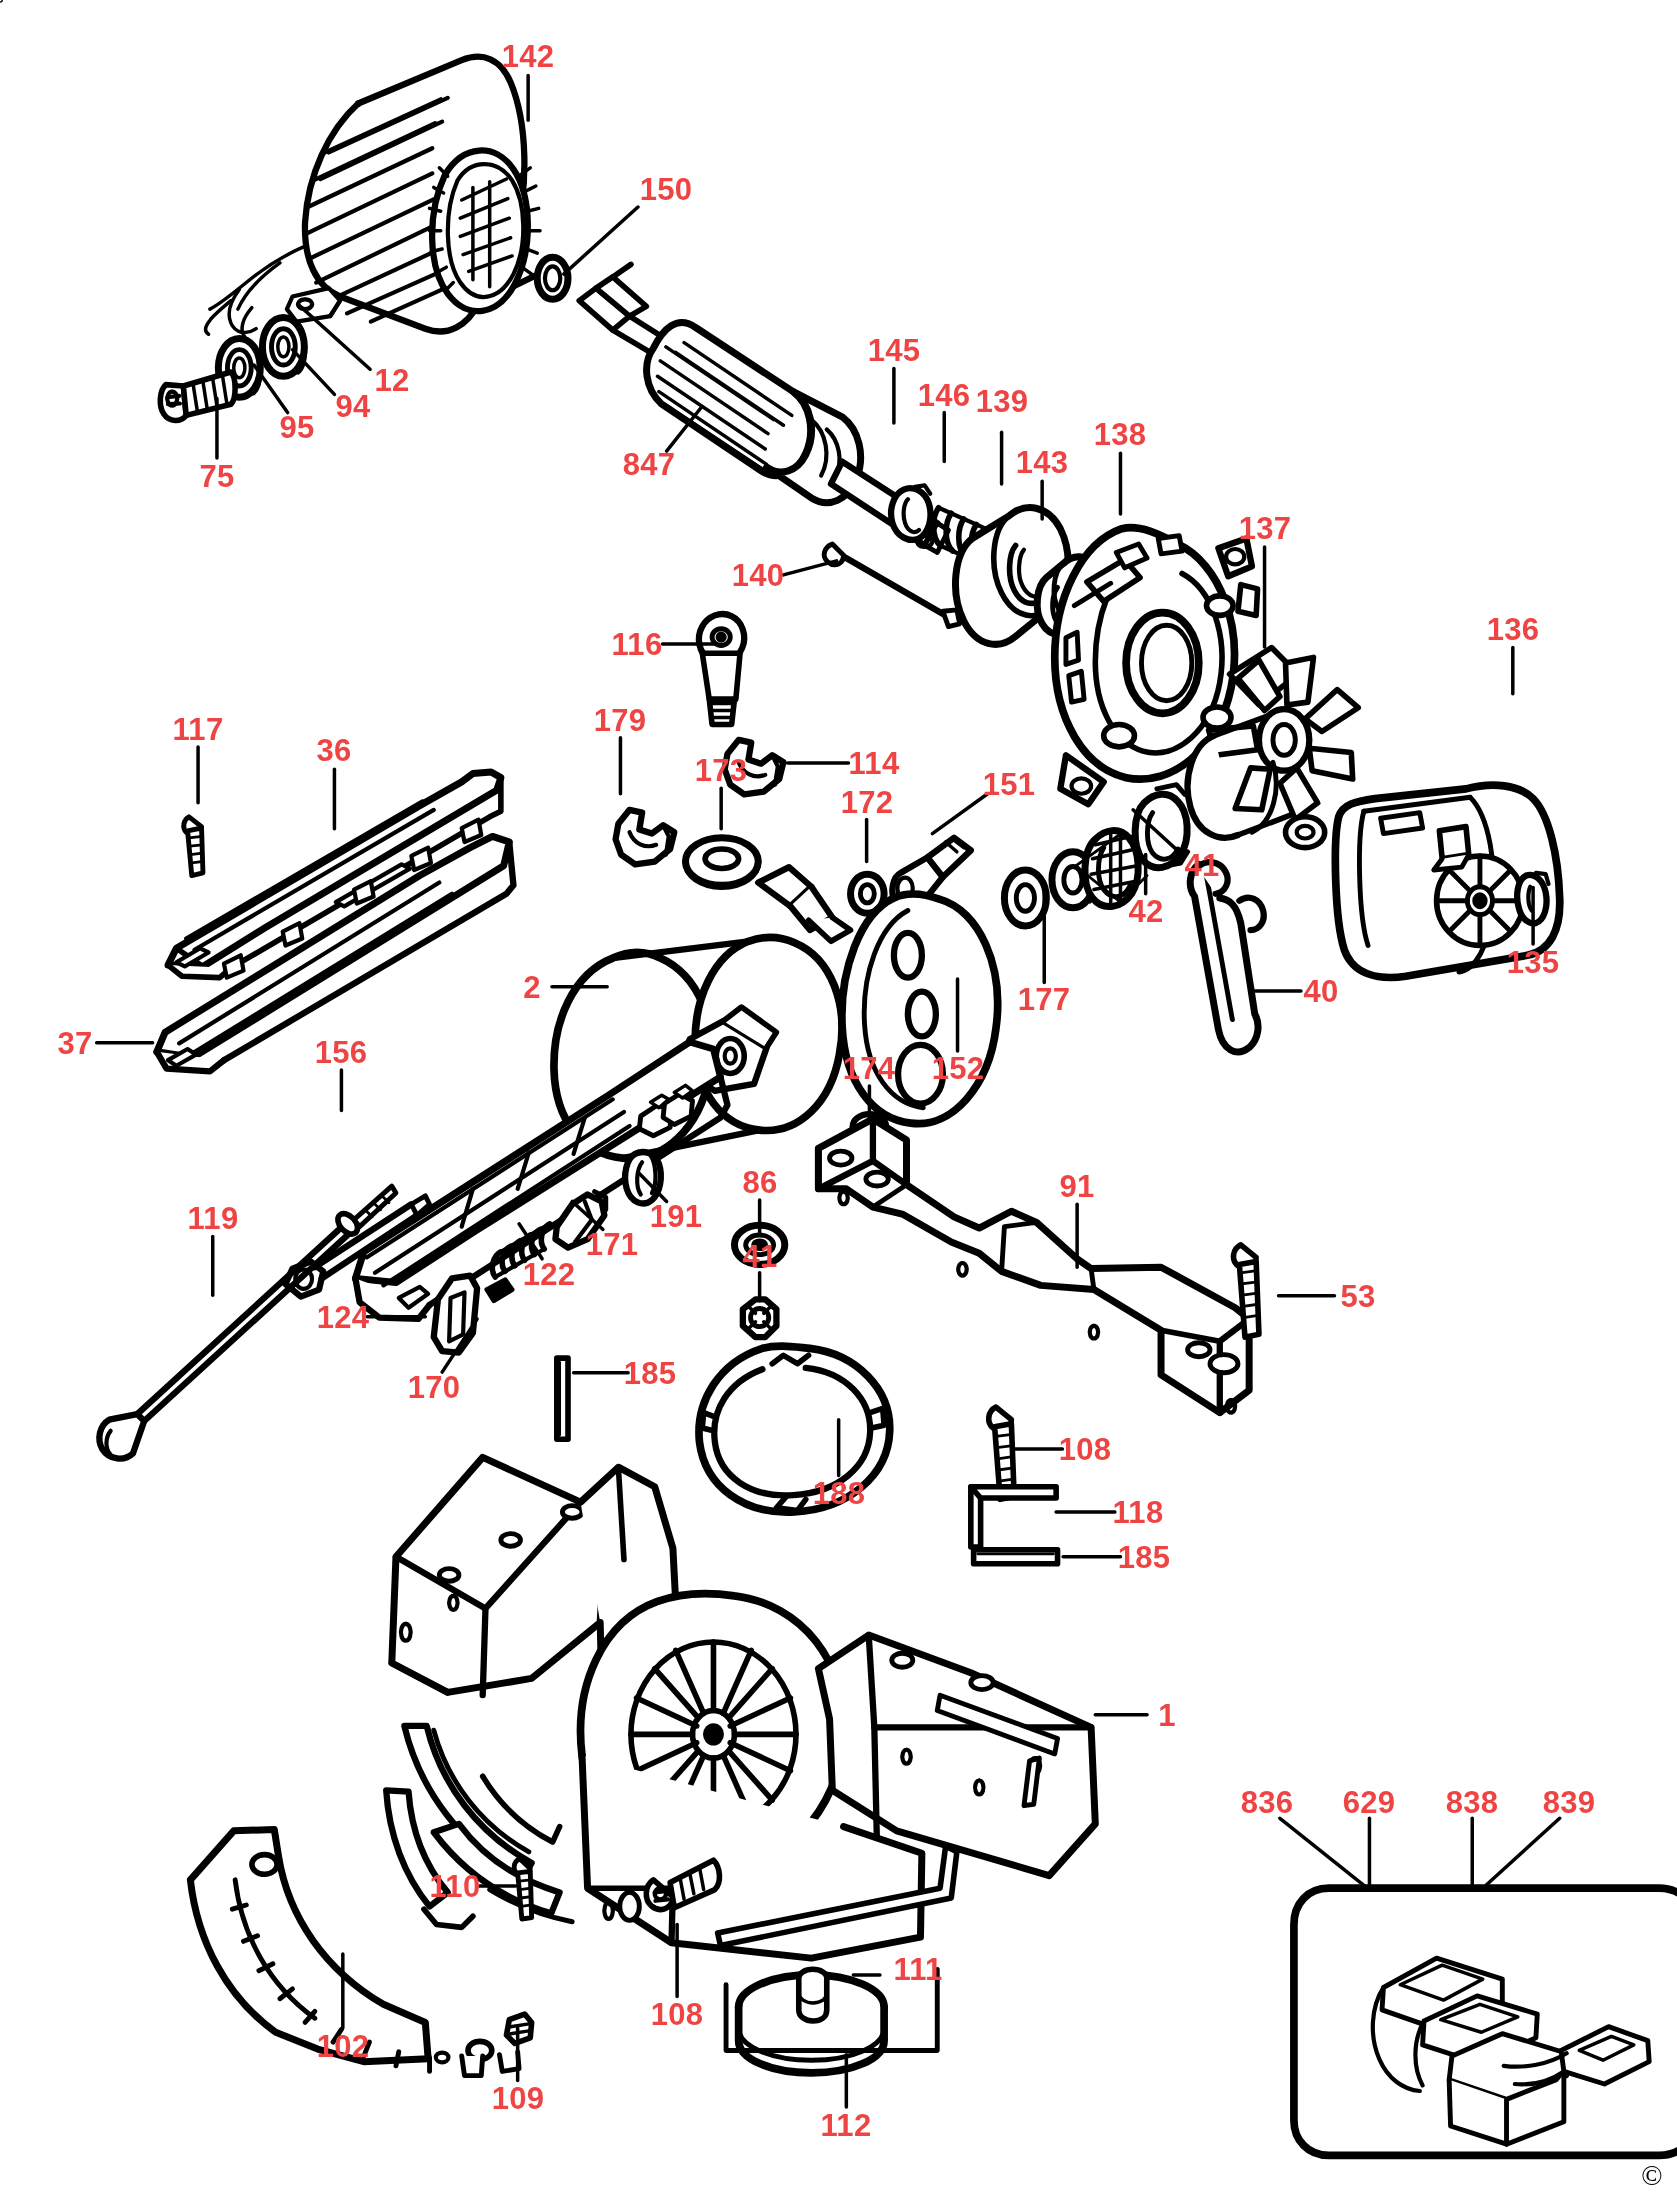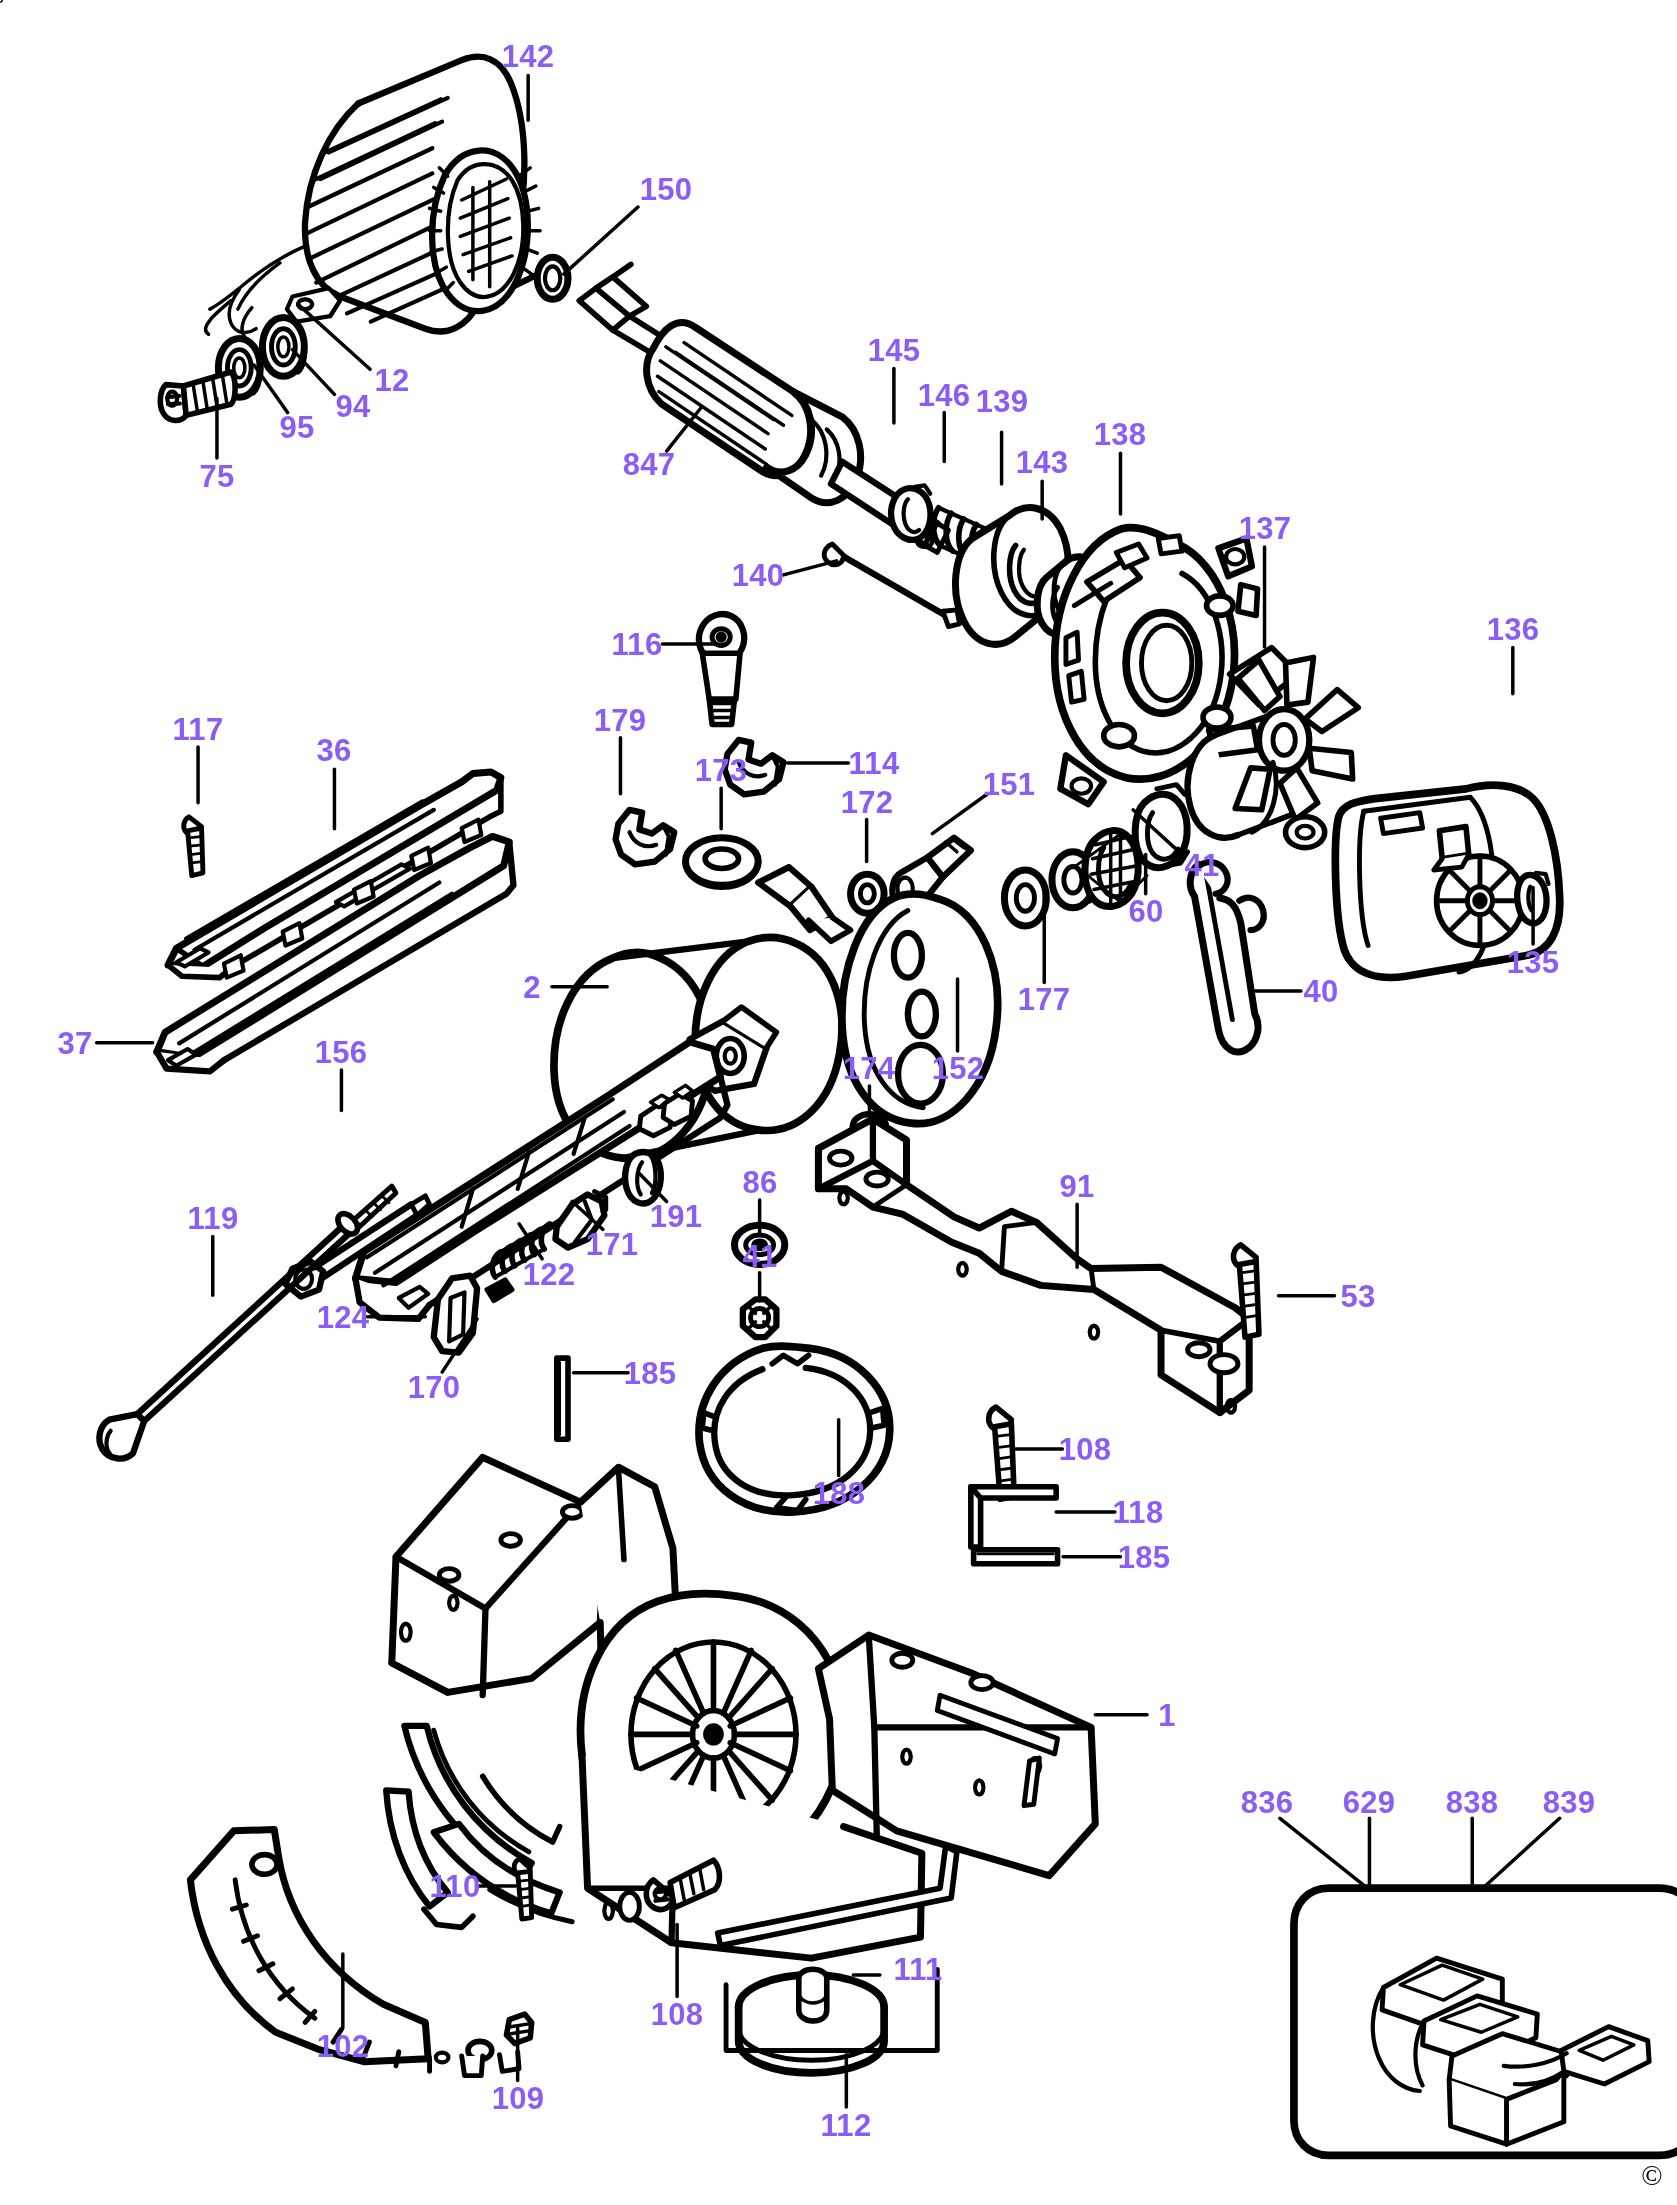--- a/index.html
+++ b/index.html
@@ -11,21 +11,21 @@
     background:#fff;
     overflow:hidden;
   }
   #art{position:absolute;left:0;top:0;width:1678px;height:2205px;}
   .lbl{
     position:absolute;
     font-family:"Liberation Sans", sans-serif;
     font-weight:bold;
     font-size:31px;
     line-height:1;
-    color:#8b5cf6;
+    color:#ef4444;
     letter-spacing:0.3px;
     white-space:nowrap;
     transform:translate(-50%,-50%);
     user-select:none;
   }
   .copy{
     position:absolute;
     right:15.4px;bottom:12.6px;
     font-size:28px;
     font-family:"Liberation Serif", serif;
@@ -849,21 +849,21 @@
       <div class="lbl" style="left: 758px; top: 575px;">140</div>
       <div class="lbl" style="left: 637px; top: 644px;">116</div>
       <div class="lbl" style="left: 198px; top: 729px;">117</div>
       <div class="lbl" style="left: 334px; top: 750px; text-align: right;">36</div>
       <div class="lbl" style="left: 620px; top: 720px;">179</div>
       <div class="lbl" style="left: 721px; top: 770px;">173</div>
       <div class="lbl" style="left: 874px; top: 763px;">114</div>
       <div class="lbl" style="left: 867px; top: 802px;">172</div>
       <div class="lbl" style="left: 1009px; top: 784px;">151</div>
       <div class="lbl" style="left: 1044px; top: 999px;">177</div>
-      <div class="lbl" style="left: 1146px; top: 911px;">60</div>
+      <div class="lbl" style="left: 1146px; top: 911px;">42</div>
       <div class="lbl" style="left: 1202px; top: 865px;">41</div>
       <div class="lbl" style="left: 1321px; top: 991px;">40</div>
       <div class="lbl" style="left: 532px; top: 987px;">2</div>
       <div class="lbl" style="left: 75px; top: 1043px;">37</div>
       <div class="lbl" style="left: 341px; top: 1052px;">156</div>
       <div class="lbl" style="left: 869px; top: 1068px;">174</div>
       <div class="lbl" style="left: 958px; top: 1068px;">152</div>
       <div class="lbl" style="left: 213px; top: 1218px;">119</div>
       <div class="lbl" style="left: 760px; top: 1182px;">86</div>
       <div class="lbl" style="left: 760px; top: 1256px;">41</div>

